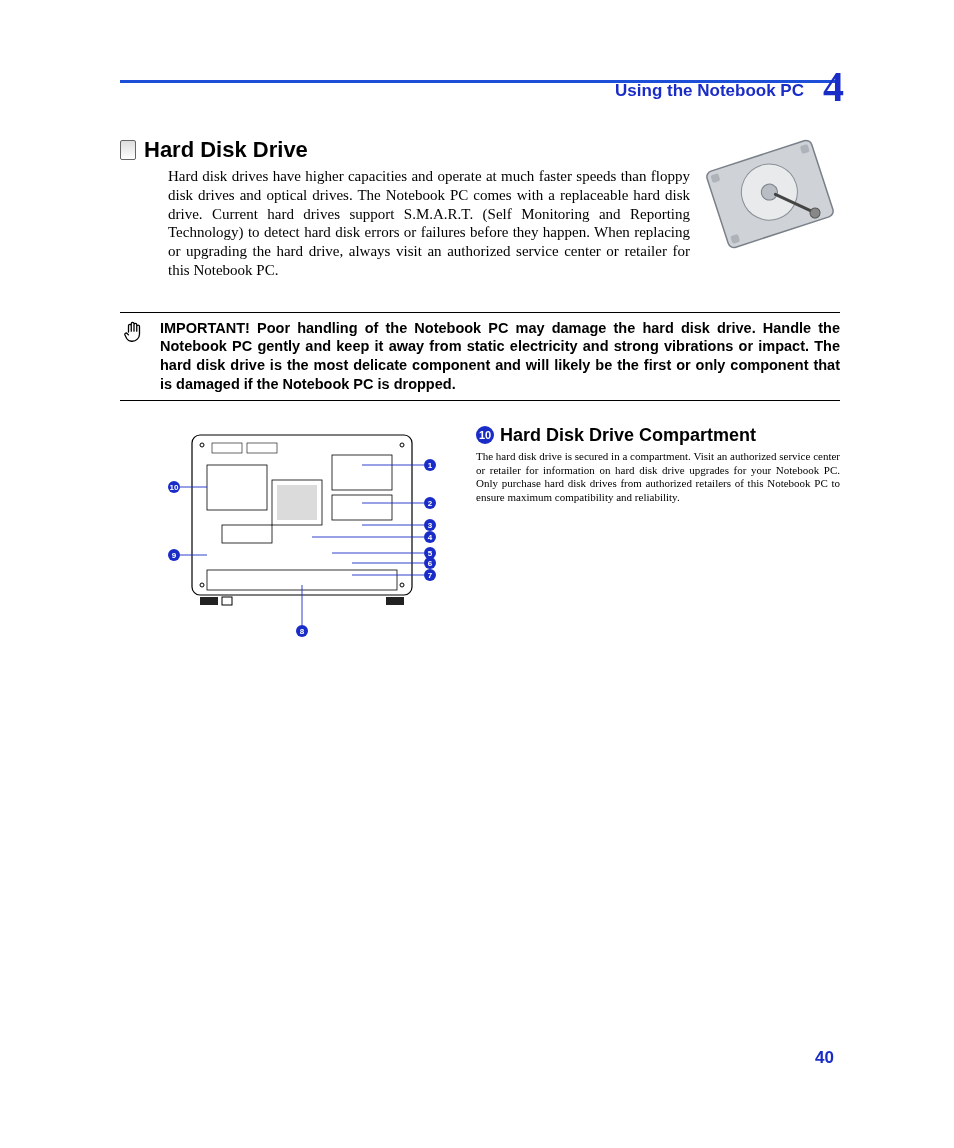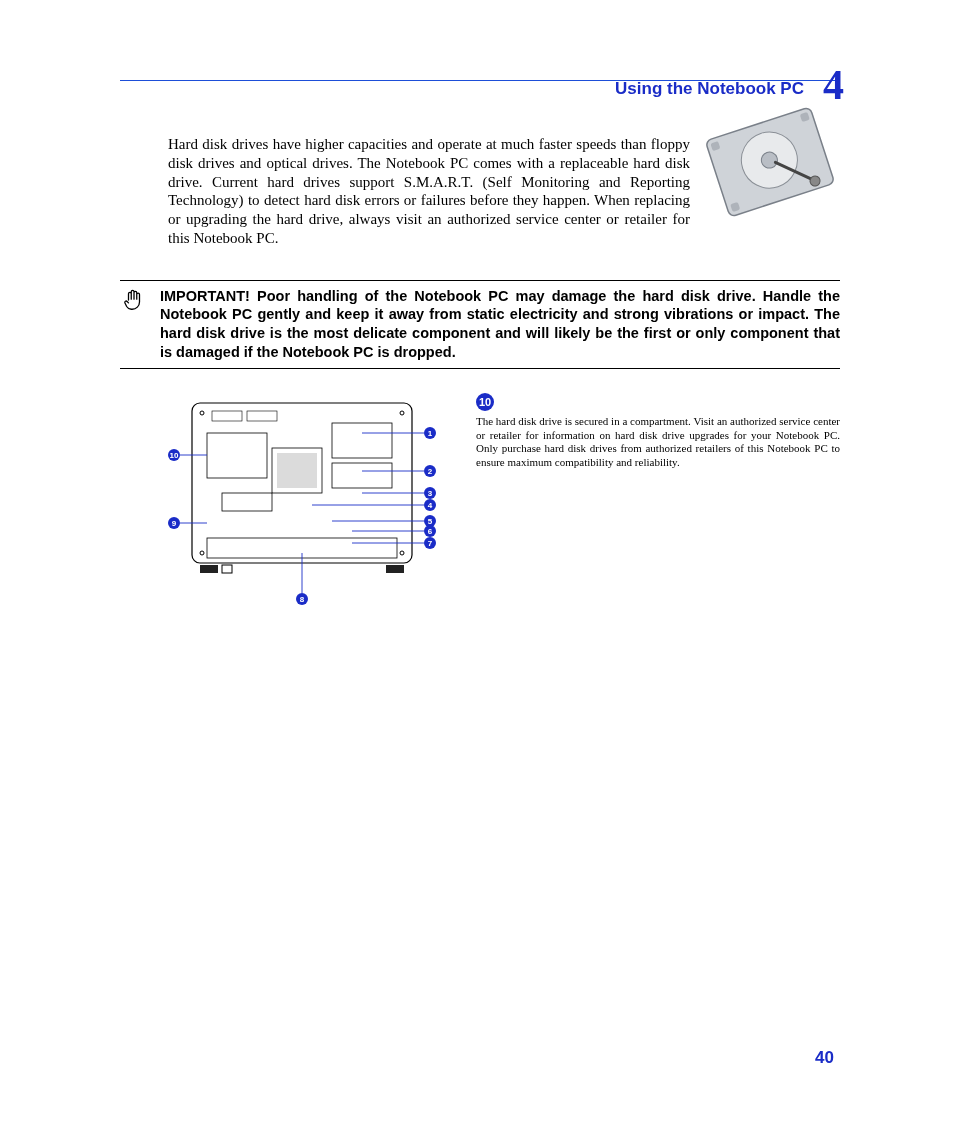--- a/index.html
+++ b/index.html
@@ -12,21 +12,21 @@
     position: relative;
     color: #000;
   }
   .page {
     position: absolute;
     left: 120px;
     top: 80px;
     width: 720px;
   }
   .header-bar {
-    border-top: 1px solid #1d4ed8;
+    border-top: 3px solid #1d4ed8;
     position: relative;
     height: 36px;
     margin-bottom: 18px;
   }
   .chapter-label {
     position: absolute;
     right: 36px;
     top: -2px;
     color: #1a2cc7;
     font-family: Arial, Helvetica, sans-serif;
@@ -157,20 +157,24 @@
 </head>
 <body>
 
 <div class="page">
 
   <div class="header-bar">
     <span class="chapter-label">Using the Notebook PC</span>
     <span class="chapter-number">4</span>
   </div>
 
+  <div class="h1-row">
+    <span class="hdd-icon"></span>
+    <span class="h1">Hard Disk Drive</span>
+  </div>
 
   <div class="intro-block">
     <div class="hdd-photo">
       <svg viewBox="0 0 140 110">
         <g transform="translate(70,55) rotate(-18) translate(-55,-40)">
           <rect x="0" y="0" width="110" height="80" rx="6" fill="#cfd3d8" stroke="#7a8089" stroke-width="1.5"></rect>
           <circle cx="55" cy="38" r="28" fill="#e8eaec" stroke="#8a8f96"></circle>
           <circle cx="55" cy="38" r="8" fill="#b9bec5" stroke="#7a8089"></circle>
           <path d="M90 70 L60 42" stroke="#444" stroke-width="3" stroke-linecap="round"></path>
           <circle cx="92" cy="72" r="5" fill="#888" stroke="#555"></circle>
@@ -257,20 +261,21 @@
 
           <circle cx="150" cy="206" r="6" fill="#1a2cc7"></circle>
             <text x="150" y="209">8</text>
         </g>
       </svg>
     </div>
 
     <div class="text-col">
       <div class="h2-row">
         <span class="callout-bubble">10</span>
+        <span class="h2">Hard Disk Drive Compartment</span>
       </div>
       <div class="compartment-text">The hard disk drive is secured in a compartment. Visit an authorized service center or retailer for information on hard disk drive upgrades for your Notebook PC. Only purchase hard disk drives from authorized retailers of this Notebook PC to ensure maximum compatibility and reliability.</div>
     </div>
   </div>
 
 </div>
 
 <div class="page-number">40</div>
 
 </body></html>

